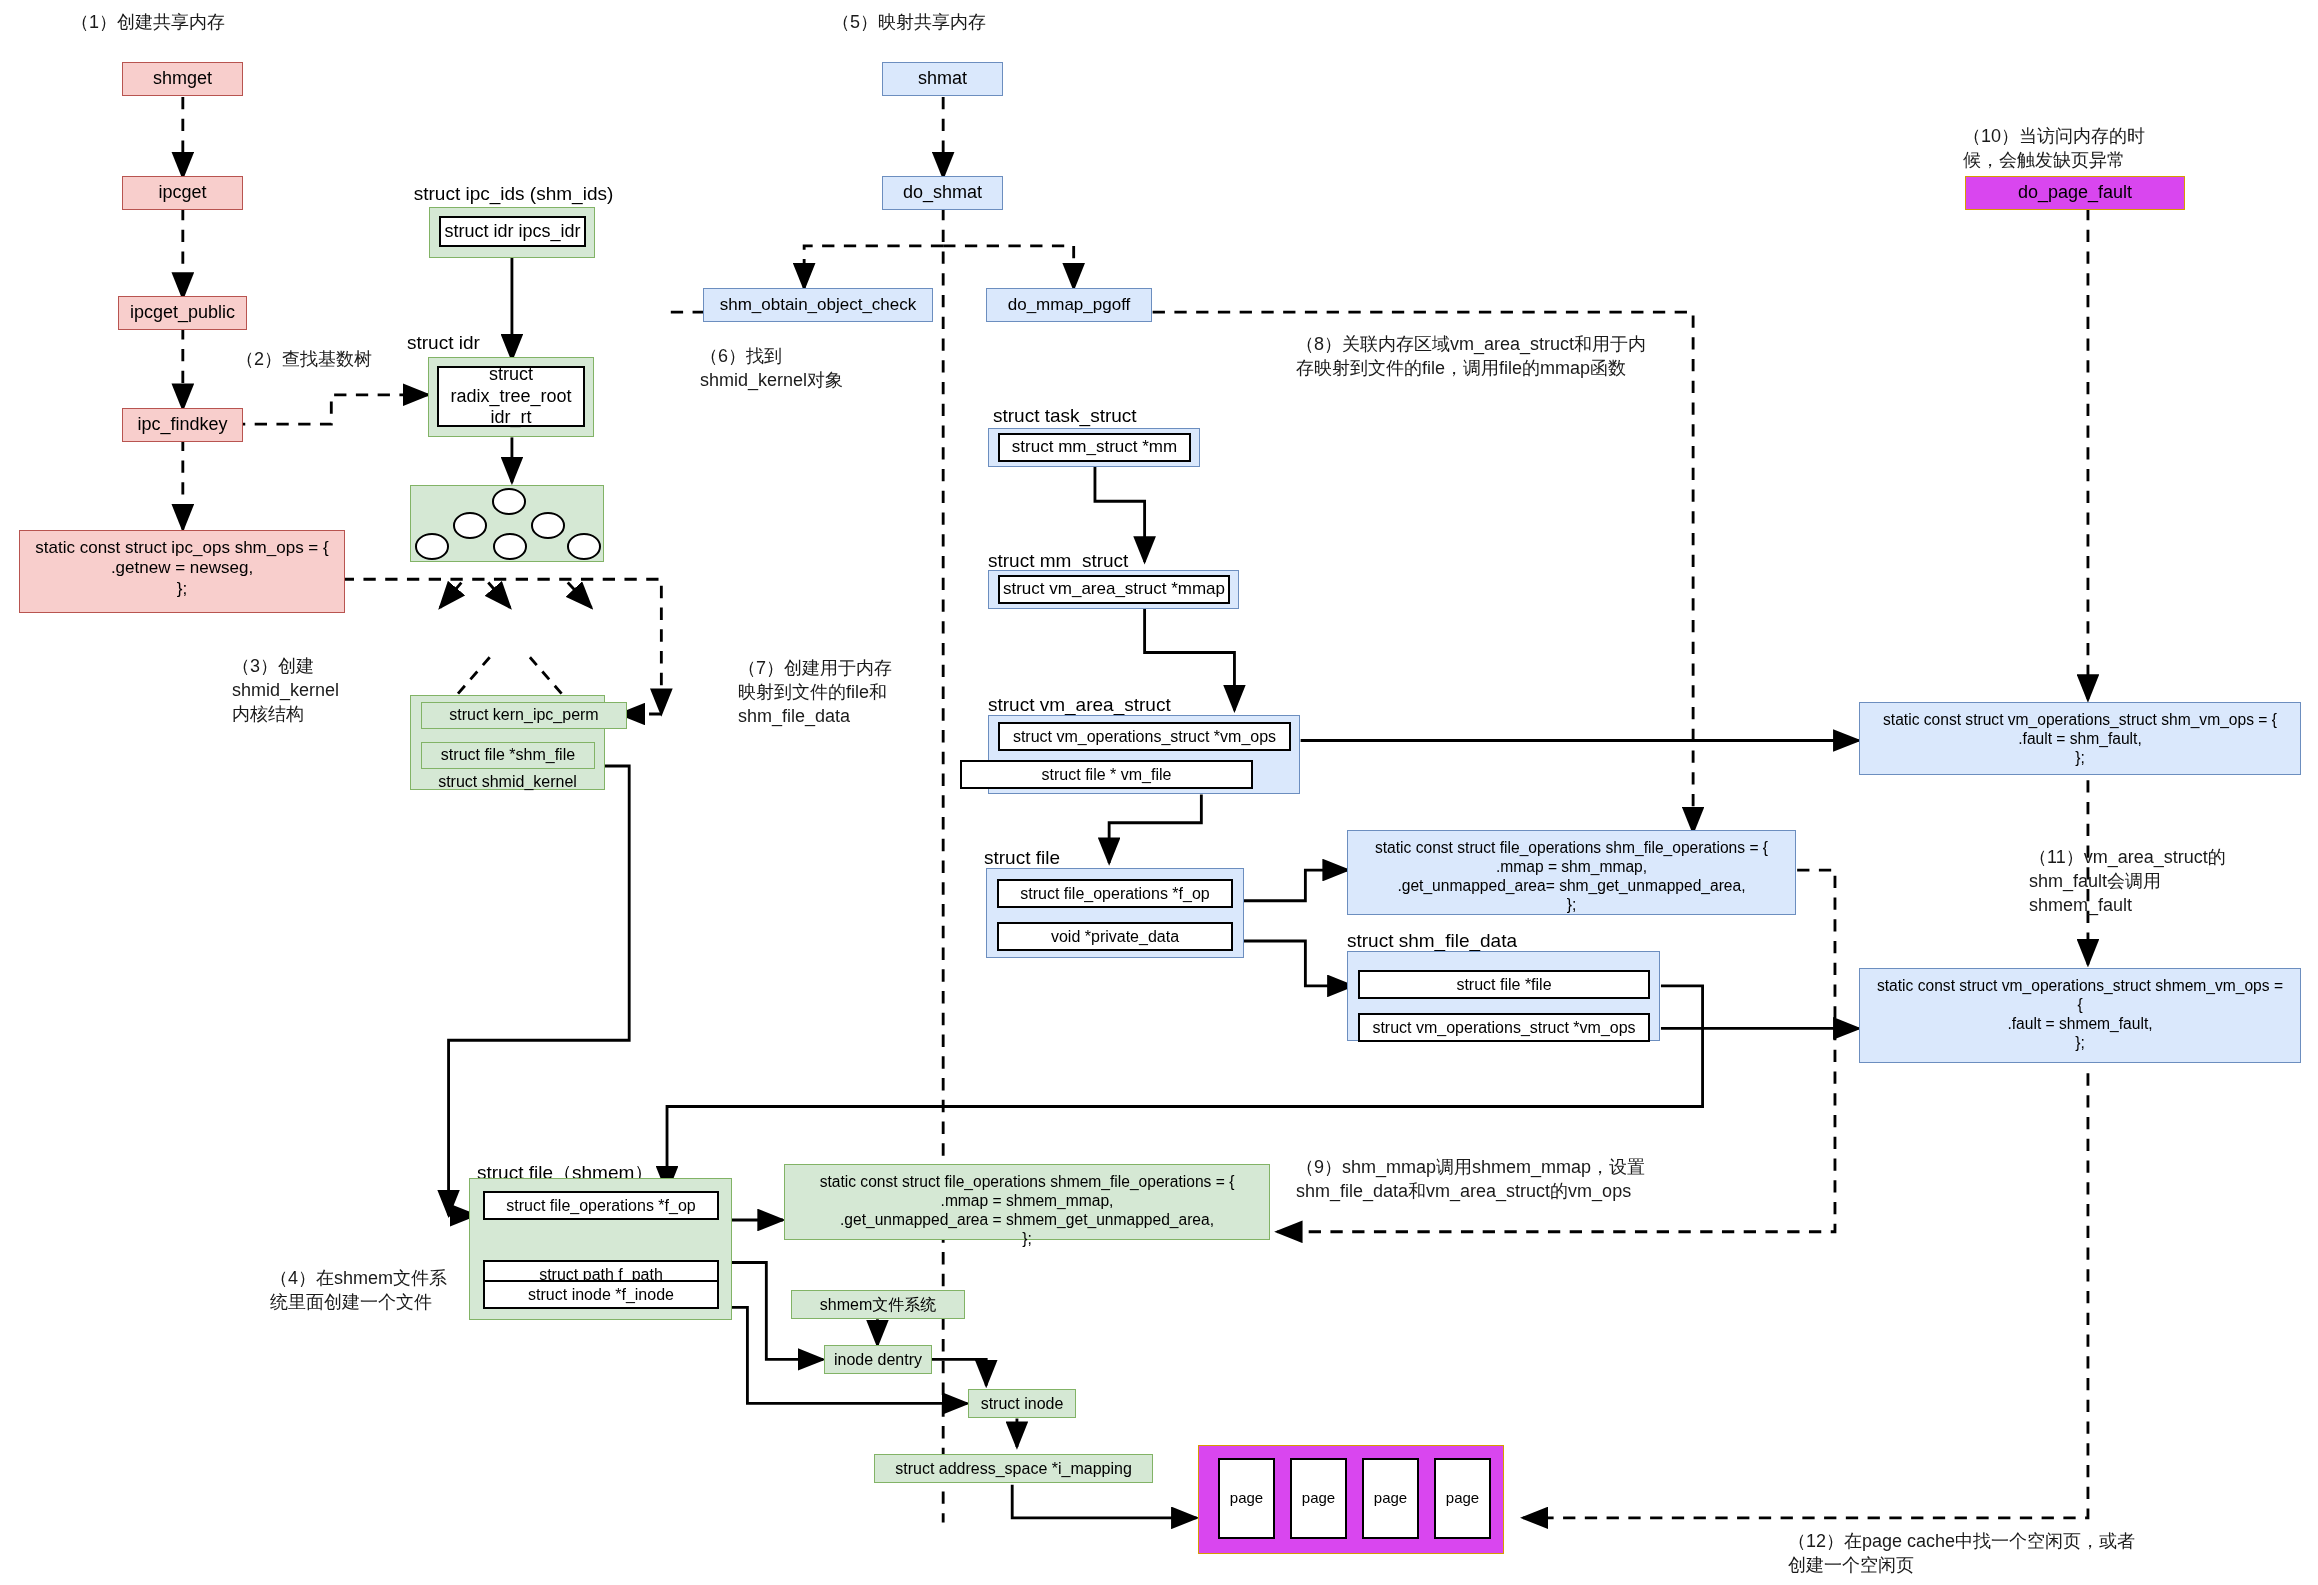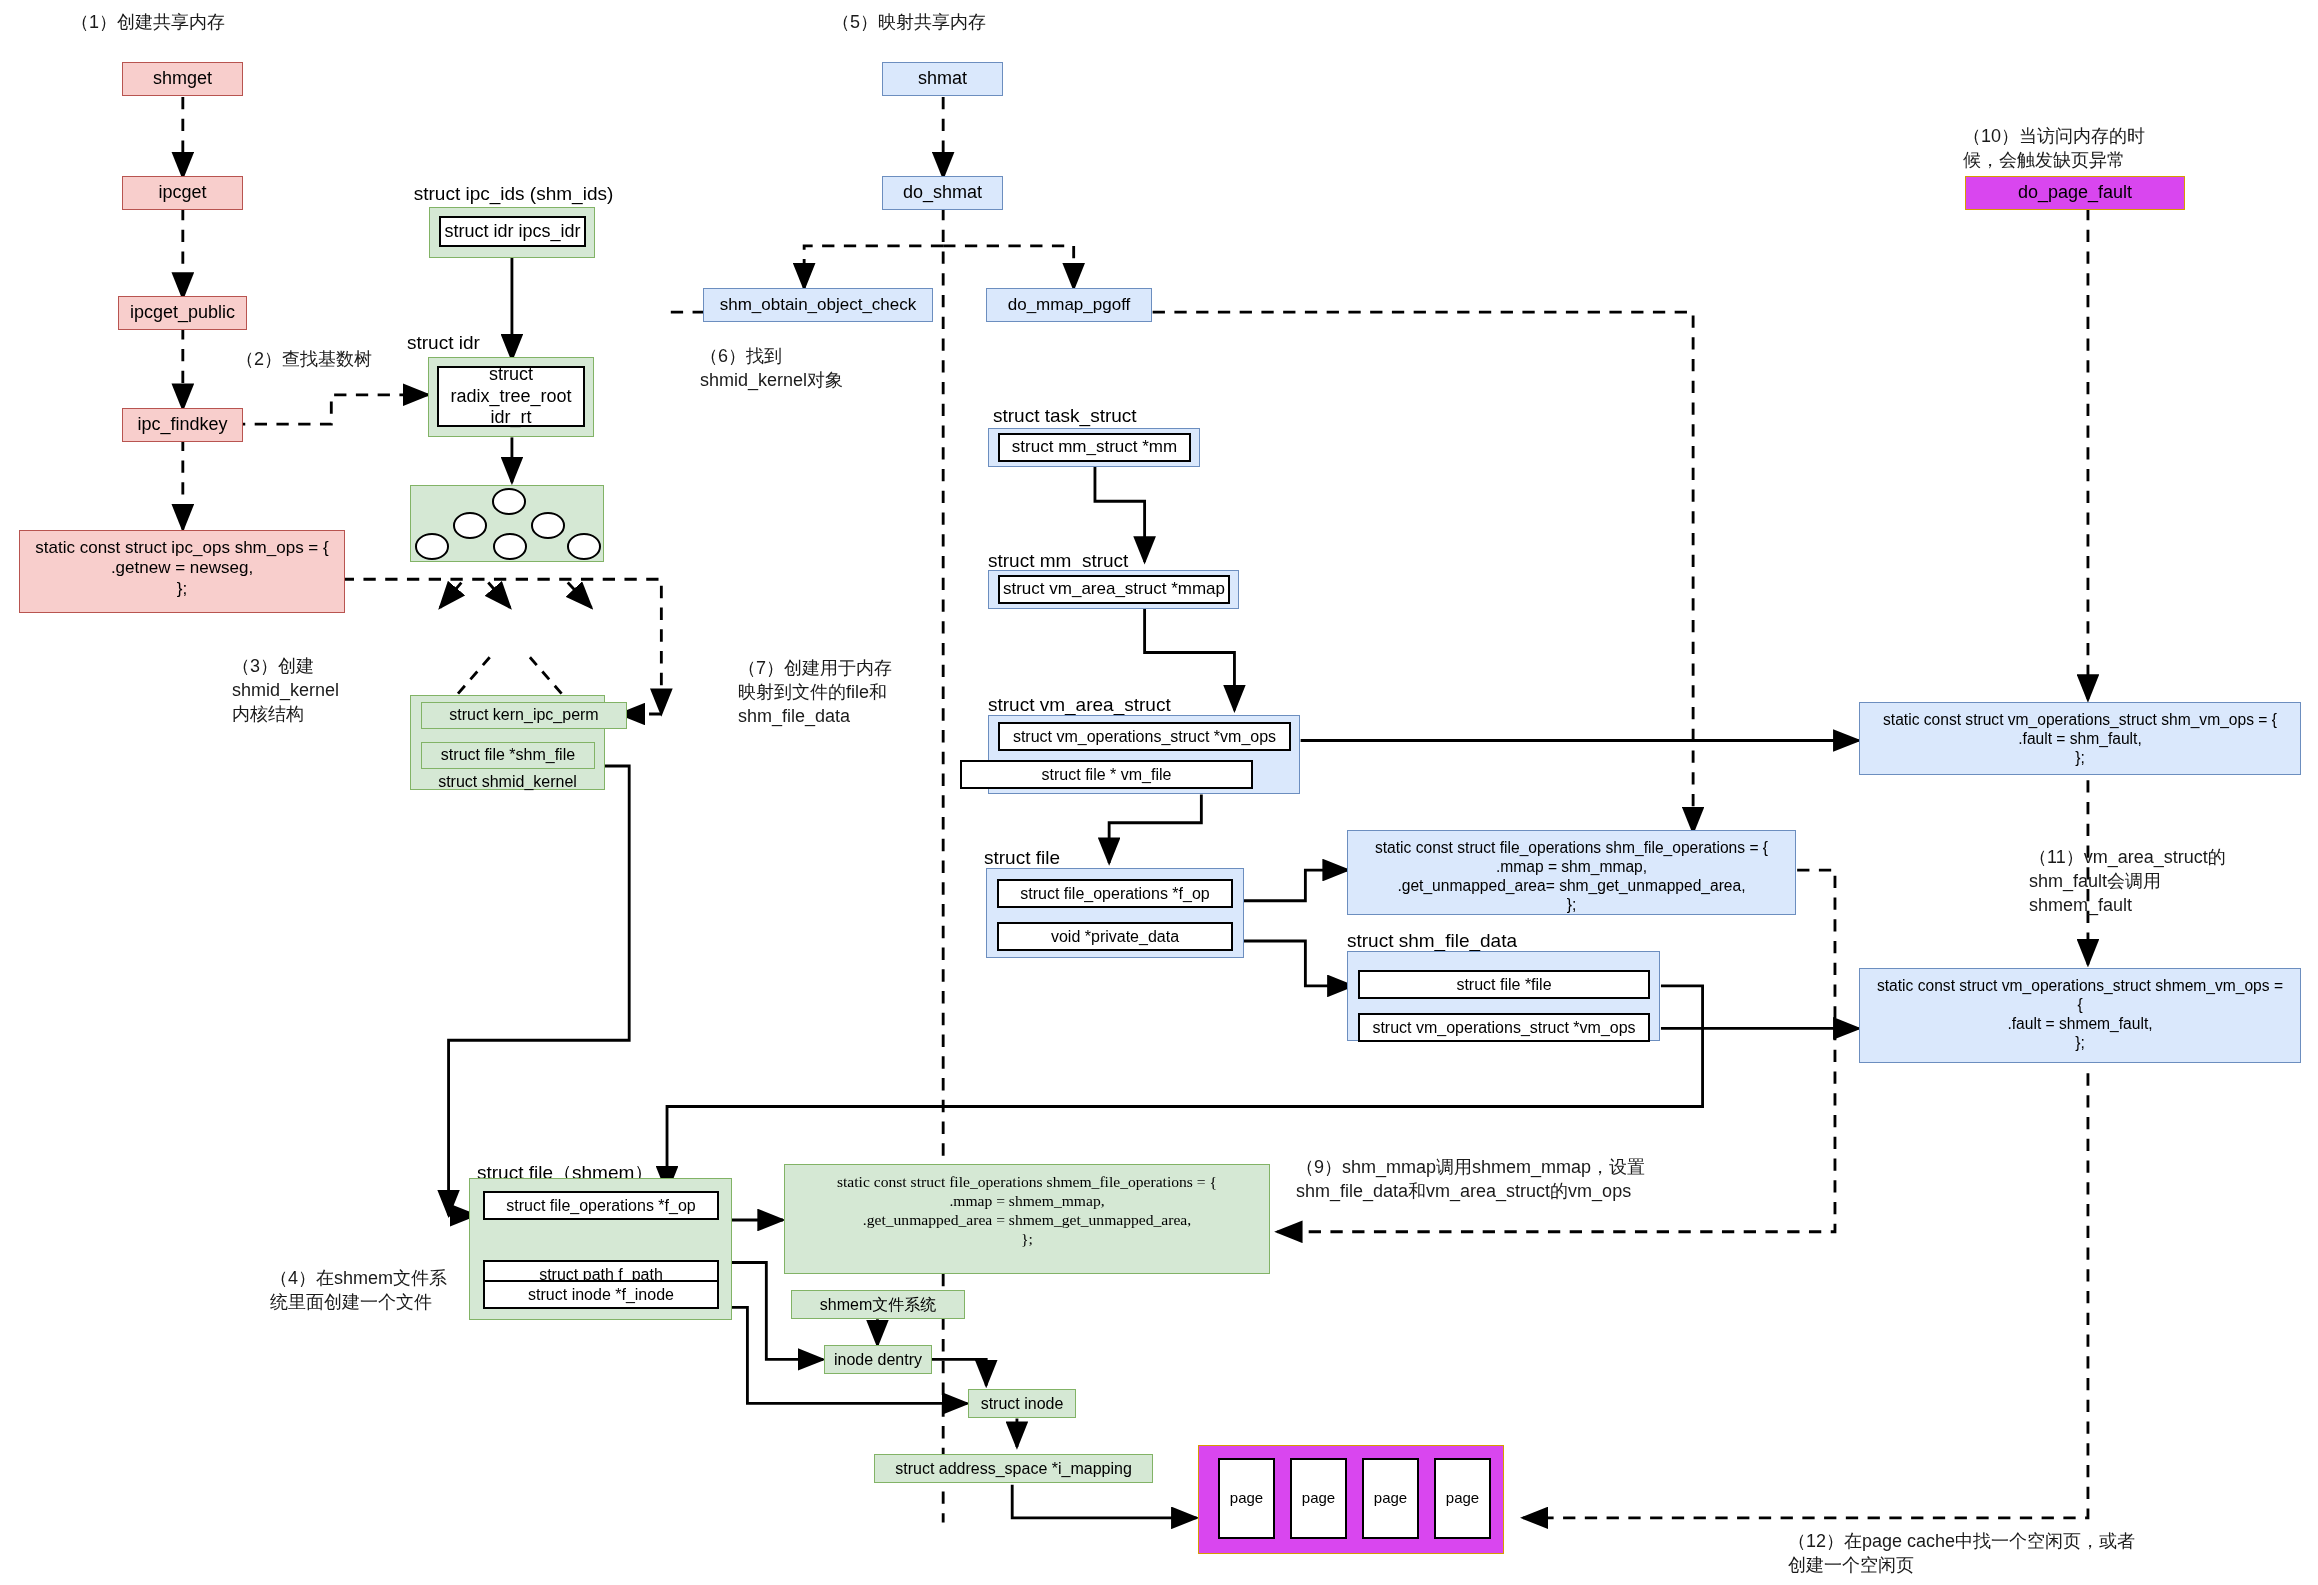--- a/index.html
+++ b/index.html
@@ -116,20 +116,22 @@
 shmid_kernel
 内核结构</div>
   <div class="capt" style="left:270px;top:1267px;width:189px;font-size:18px;">（4）在shmem文件系
 统里面创建一个文件</div>
   <div class="capt" style="left:832px;top:11.3px;width:222px;font-size:18px;">（5）映射共享内存</div>
   <div class="capt" style="left:700px;top:345px;width:199px;font-size:18px;">（6）找到
 shmid_kernel对象</div>
   <div class="capt" style="left:738px;top:657px;width:199px;font-size:18px;">（7）创建用于内存
 映射到文件的file和
 shm_file_data</div>
+  <div class="capt" style="left:1296px;top:333px;width:383px;font-size:18px;">（8）关联内存区域vm_area_struct和用于内
+存映射到文件的file，调用file的mmap函数</div>
   <div class="capt" style="left:1296px;top:1156px;width:383px;font-size:18px;">（9）shm_mmap调用shmem_mmap，设置
 shm_file_data和vm_area_struct的vm_ops</div>
   <div class="capt" style="left:1963px;top:125px;width:199px;font-size:18px;">（10）当访问内存的时
 候，会触发缺页异常</div>
   <div class="capt" style="left:2029px;top:846px;width:218px;font-size:18px;">（11）vm_area_struct的
 shm_fault会调用
 shmem_fault</div>
   <div class="capt" style="left:1788px;top:1530px;width:411px;font-size:18px;">（12）在page cache中找一个空闲页，或者
 创建一个空闲页</div>
 
@@ -264,21 +266,21 @@
   <div class="node white" style="left:483px;top:1191px;width:236px;height:29px;font-size:16px;">
     <span>struct file_operations *f_op</span>
   </div>
   <div class="node white" style="left:483px;top:1236px;width:236px;height:29px;font-size:16px;margin-top:24px;">
     <span>struct path f_path</span>
   </div>
   <div class="node white" style="left:483px;top:1280px;width:236px;height:29px;font-size:16px;">
     <span>struct inode *f_inode</span>
   </div>
 
-  <div class="node green codebox" style="left:784px;top:1164px;width:486px;height:110px;font-size:15.6px;font-family:Liberation Serif, serif;">
+  <div class="node green codebox" style="left:784px;top:1164px;width:486px;height:76px;font-size:15.6px;">
     <span>static const struct file_operations shmem_file_operations = {</span>
     <span>  .mmap = shmem_mmap,</span>
     <span>  .get_unmapped_area = shmem_get_unmapped_area,</span>
     <span>};</span>
   </div>
 
   <div class="node green" style="left:791px;top:1290px;width:174px;height:29px;font-size:16px;">
     <span>shmem文件系统</span>
   </div>
   <div class="node green" style="left:824px;top:1345px;width:108px;height:29px;font-size:16px;">

